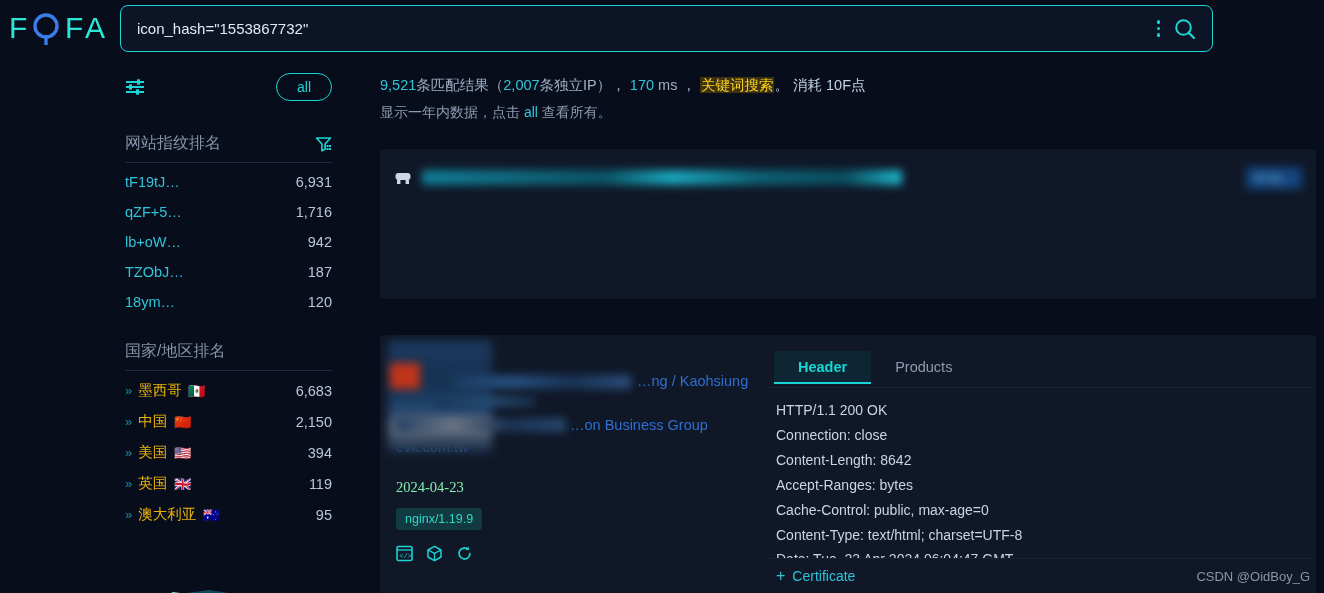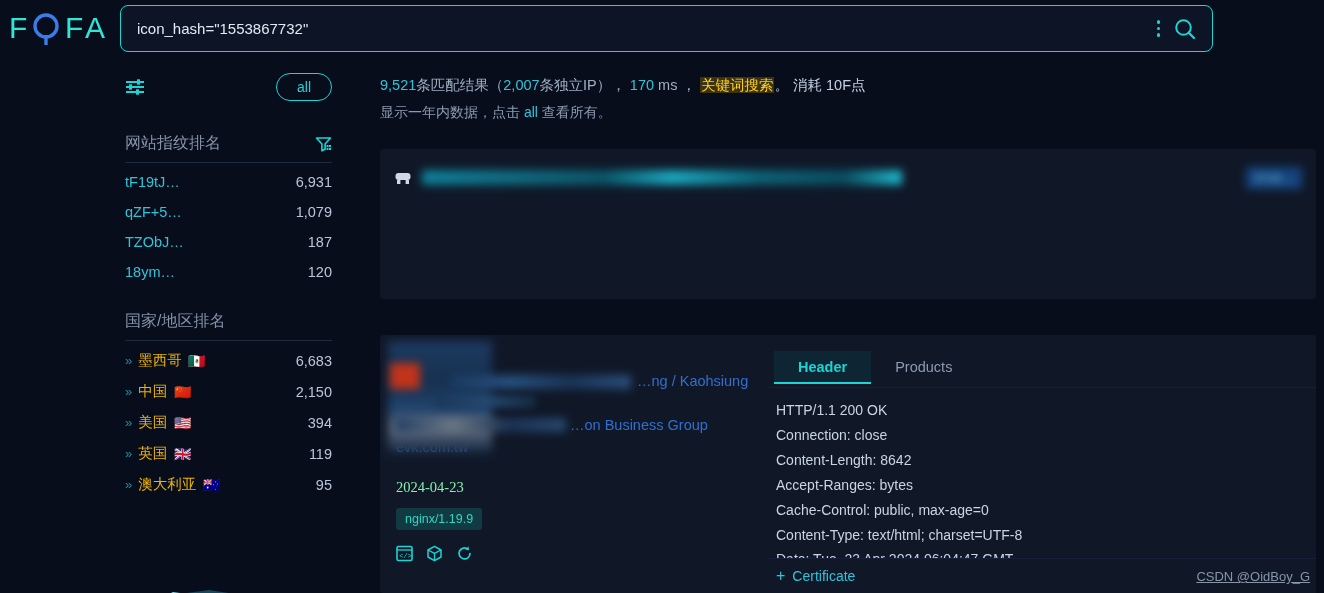--- a/index.html
+++ b/index.html
@@ -427,21 +427,20 @@
   .plus { color: #2ec5d8; font-size: 16px; }
   .cert-link { color: #2ec5d8; font-size: 14px; cursor: pointer; }
 
   .watermark {
     position: absolute;
     right: 14px;
     bottom: 9px;
     color: #8795a8;
     font-size: 13px;
     user-select: none;
-    text-decoration: underline;
   }
 </style>
 </head>
 <body>
 
 <div class="topbar">
   <div class="logo">
     <svg width="104" height="36" viewBox="0 0 104 36">
       <text x="0" y="27" font-family="Liberation Sans, sans-serif" font-size="30" font-weight="400" fill="#2ee6d6">F</text>
       <text x="56" y="27" font-family="Liberation Sans, sans-serif" font-size="30" font-weight="400" fill="#2ee6d6">F</text>
@@ -501,21 +500,25 @@
         </span>
       </div>
       <div class="rule"></div>
 
       <div class="rank-row">
         <span class="rank-label">tF19tJ…</span>
         <span class="rank-count">6,931</span>
       </div>
       <div class="rank-row">
         <span class="rank-label">qZF+5…</span>
-        <span class="rank-count">1,079</span>
+        <span class="rank-count">1,716</span>
+      </div>
+      <div class="rank-row">
+        <span class="rank-label">lb+oW…</span>
+        <span class="rank-count">942</span>
       </div>
       <div class="rank-row">
         <span class="rank-label">TZObJ…</span>
         <span class="rank-count">187</span>
       </div>
       <div class="rank-row">
         <span class="rank-label">18ym…</span>
         <span class="rank-count">120</span>
       </div>
 

